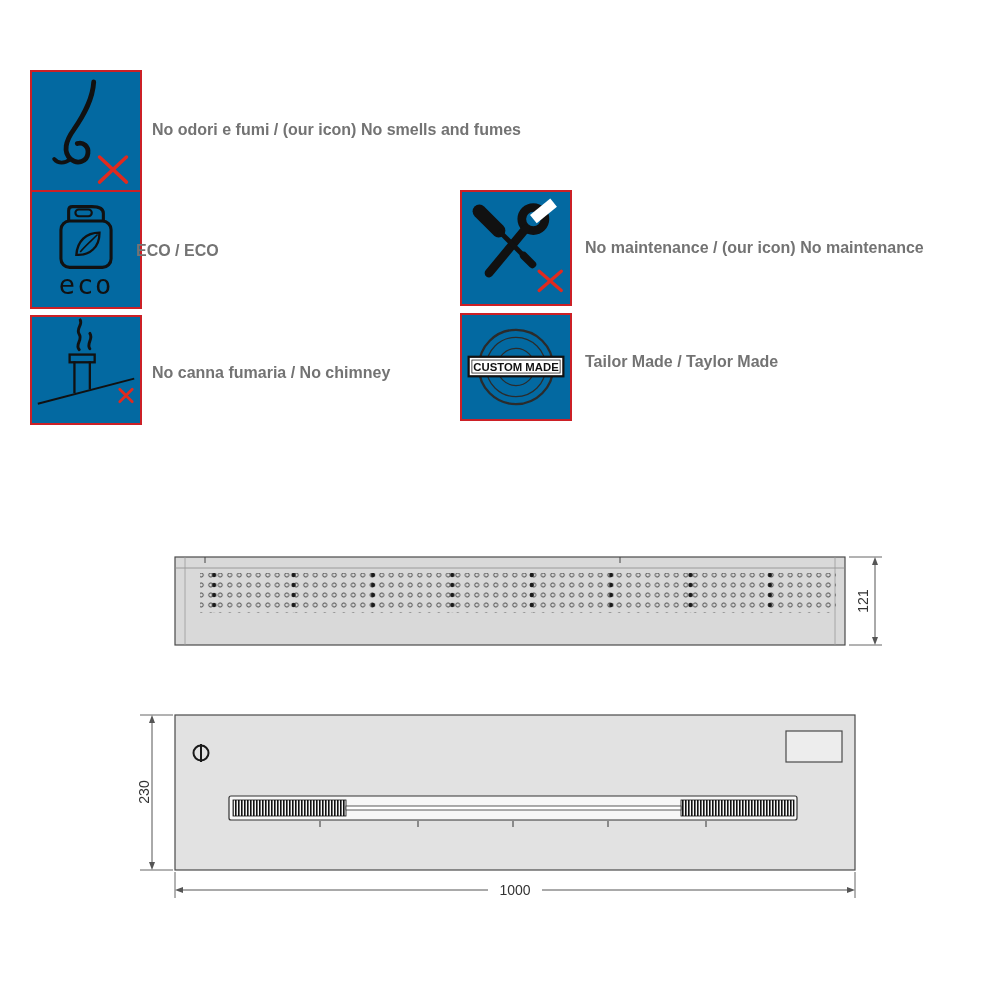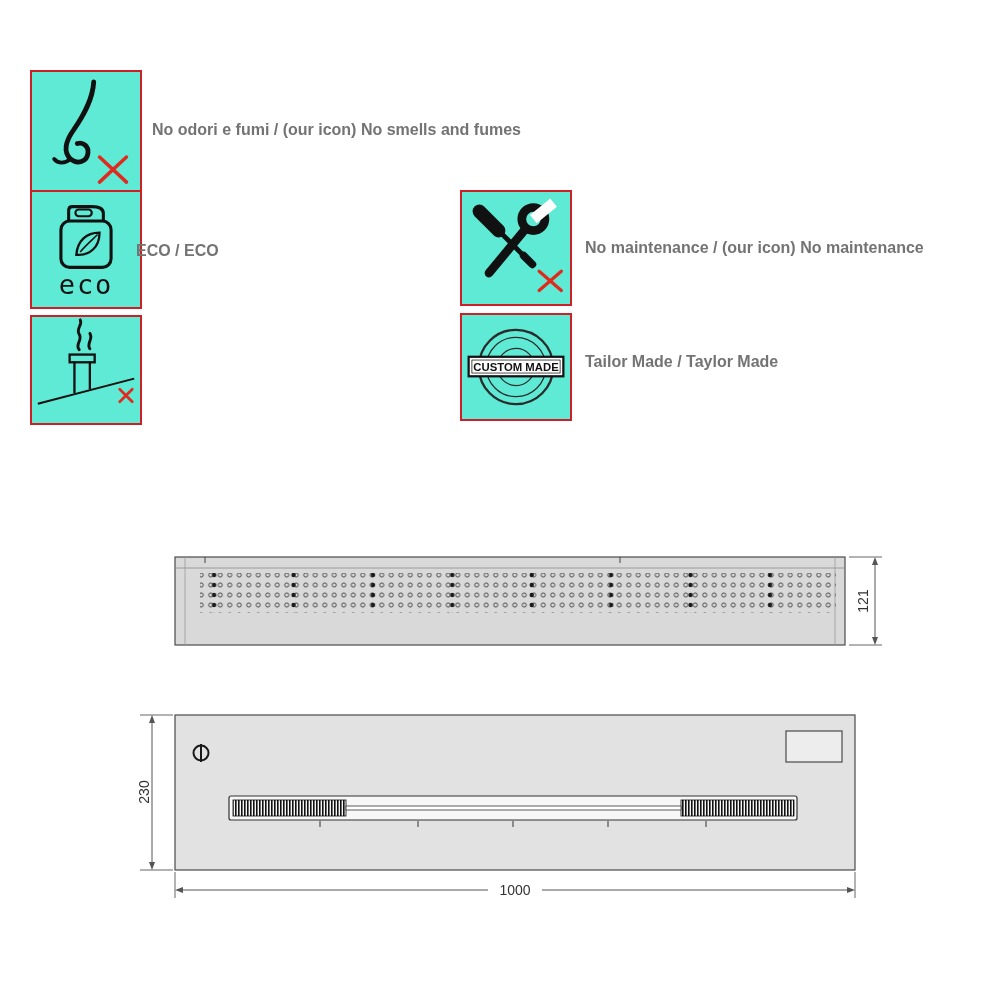--- a/index.html
+++ b/index.html
@@ -1,21 +1,21 @@
 <!DOCTYPE html>
 <html><head>
 <meta charset="utf-8">
 <style>
   html,body{margin:0;padding:0;background:#fff;}
   .page{
     position:relative;width:1000px;height:1000px;background:#ffffff;
     font-family:"Liberation Sans", sans-serif;overflow:hidden;
   }
   .fbox{
-    position:absolute;border:2px solid #cc2026;background:#5eead4;
+    position:absolute;border:2px solid #cc2026;background:#0369a1;
     box-sizing:border-box;
   }
   .fbox svg{display:block;width:100%;height:100%;}
   .flabel{
     position:absolute;font-size:16px;font-weight:bold;color:#737373;
     white-space:nowrap;line-height:18px;
   }
   .tech{position:absolute;left:130px;top:540px;}
   .dimtext{font-family:"Liberation Sans", sans-serif;font-size:14px;fill:#333;}
 </style>
@@ -73,20 +73,21 @@
       <line x1="60" y1="46" x2="60" y2="75" stroke="#111" stroke-width="2.4"></line>
       <rect x="39" y="39" width="26" height="8" fill="none" stroke="#111" stroke-width="2.4"></rect>
       <path d="M49,34 C44,28 53,24 49,18 C45,12 53,8 50,3" fill="none" stroke="#111" stroke-width="3" stroke-linecap="round"></path>
       <path d="M60,33 C56,27 64,23 60,17" fill="none" stroke="#111" stroke-width="3" stroke-linecap="round"></path>
       <g>
         <line x1="91" y1="75" x2="104" y2="88" stroke="#e02a1f" stroke-width="2.8" stroke-linecap="round"></line>
         <line x1="104" y1="75" x2="91" y2="88" stroke="#e02a1f" stroke-width="2.8" stroke-linecap="round"></line>
       </g>
     </svg>
   </div>
+  <div class="flabel" style="left:152px;top:364px;">No canna fumaria / No chimney</div>
 
   <div class="fbox" style="left:460px;top:313px;width:112px;height:108px;">
     <svg viewBox="0 0 112 112">
       <circle cx="56" cy="56" r="40" fill="none" stroke="#2b2b2b" stroke-width="2.5"></circle>
       <circle cx="56" cy="56" r="32" fill="none" stroke="#2b2b2b" stroke-width="1.3"></circle>
       <circle cx="56" cy="56" r="20" fill="none" stroke="#2b2b2b" stroke-width="1.3"></circle>
       <rect x="5" y="45" width="102" height="21" fill="#fff" stroke="#111" stroke-width="2.4"></rect>
       <rect x="8.5" y="48.5" width="95" height="14" fill="none" stroke="#111" stroke-width="0.8"></rect>
       <text x="56" y="60.5" text-anchor="middle" font-size="12.5" font-weight="bold" textLength="92" lengthAdjust="spacingAndGlyphs" fill="#111">CUSTOM MADE</text>
     </svg>

